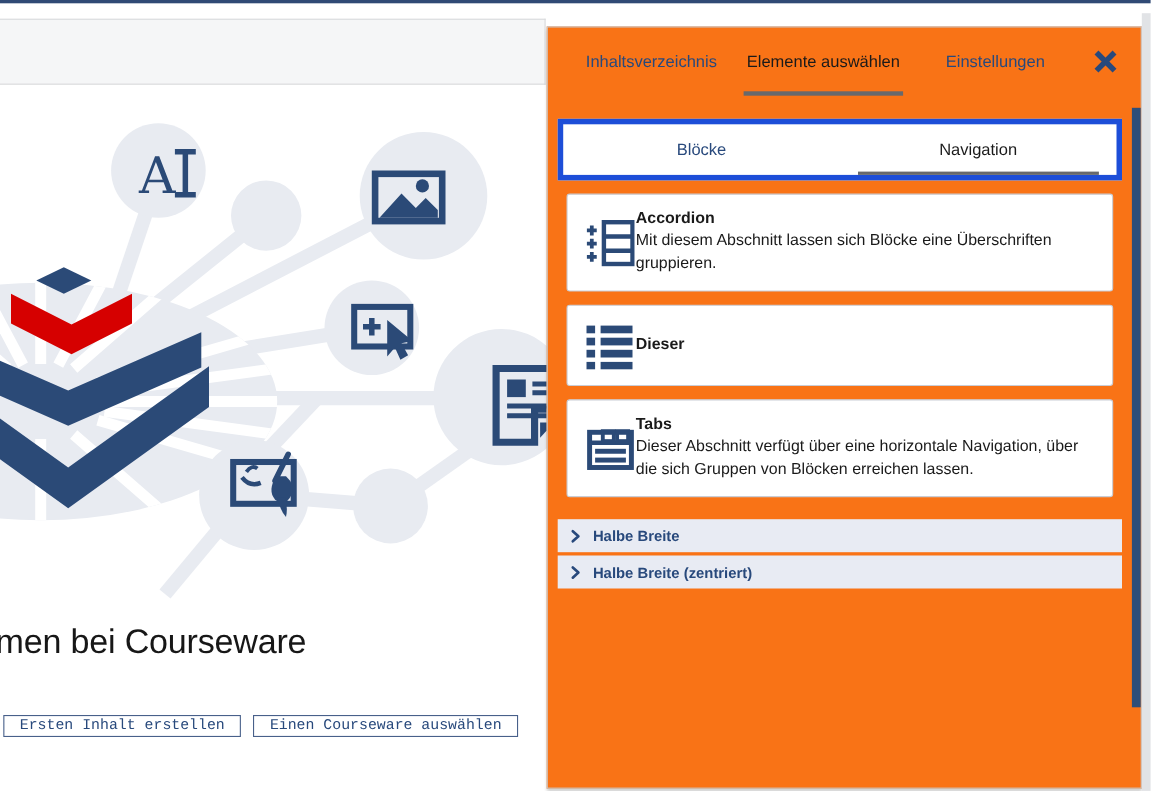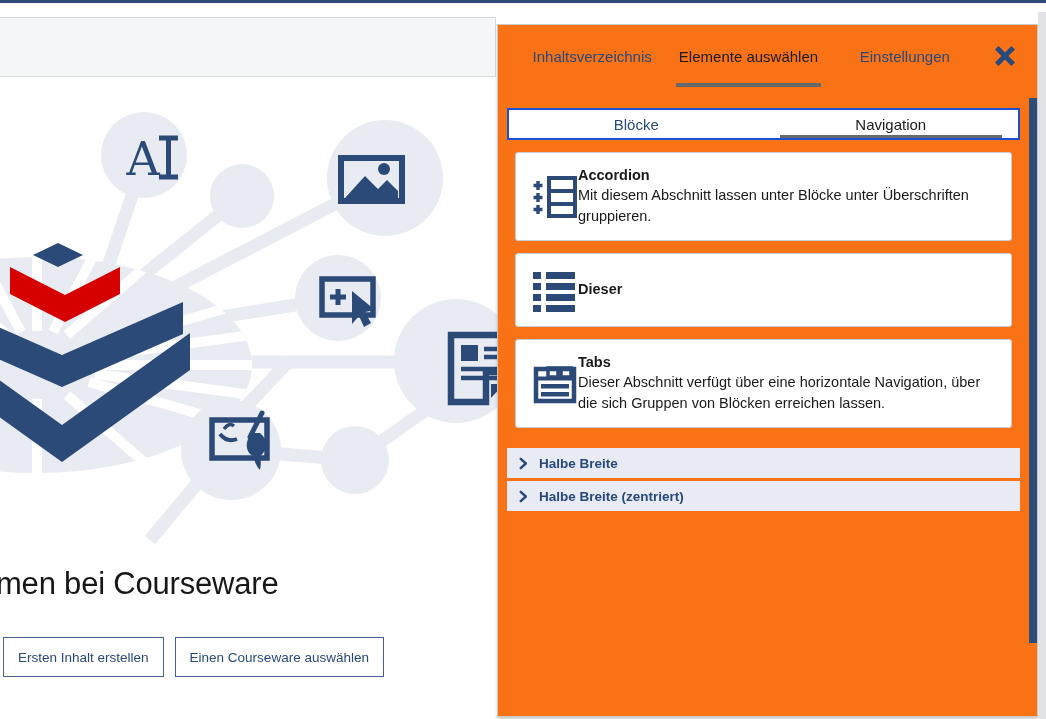--- a/index.html
+++ b/index.html
@@ -5,37 +5,37 @@
   * { margin:0; padding:0; box-sizing:border-box; }
   html,body { width:1046px; height:719px; overflow:hidden; background:#fff;
     font-family:"Liberation Sans", sans-serif; }
   .topline { position:absolute; left:0; top:0; width:1046px; height:3px; background:#304a75; }
   .toolbar-strip { position:absolute; left:0; top:17px; width:496px; height:60px;
     background:#f5f6f7; border:1px solid #d9dadc; border-left:none; }
   .artwork { position:absolute; left:0; top:0; width:497px; height:719px; pointer-events:none; }
   .main-title { position:absolute; left:-4px; top:566px; font-size:31px; font-weight:500;
     color:#171717; letter-spacing:-0.2px; white-space:nowrap; }
   .cta-row { position:absolute; left:3px; top:637px; display:flex; gap:11px; }
-  .cta-btn { height:40px; padding:0 14px; background:#fff; border:1px solid #48608a;
-    color:#28497c; font-size:13.5px; font-family:Liberation Sans, sans-serif; cursor:pointer;
-    display:inline-flex; align-items:center; border-radius:0; }
+  .cta-btn { height:20px; padding:0 14px; background:#fff; border:1px solid #48608a;
+    color:#28497c; font-size:13.5px; font-family:Liberation Mono, monospace; cursor:pointer;
+    display:inline-flex; align-items:center; border-radius:0;margin-top:13px; }
   .right-strip { position:absolute; left:1038px; top:12px; width:8px; height:707px; background:#e1e3e6; }
 
   .panel { position:absolute; left:497px; top:12px; width:541px; height:693px; background:#f97316;
     border:1px solid #c8c9cb; box-shadow:0 3px 3px rgba(0,0,0,.18);margin-top:12px; }
   .panel-tabs { display:flex; height:62px; align-items:stretch; padding:0 10px 0 16px; }
   .ptab { flex:1; display:flex; align-items:center; justify-content:center; position:relative;
     font-size:15px; color:#28497c; cursor:pointer; }
   .ptab.active { color:#1a1a1a; }
   .ptab.active::after { content:""; position:absolute; left:6px; right:6px; bottom:0;
     height:4px; background:#68696c; }
   .close-btn { width:44px; display:flex; align-items:center; justify-content:center;
     background:none; border:none; cursor:pointer; }
   .panel-body { position:relative; padding:21px 17px 0 9px; }
-  .subtabs { display:flex; height:32px; border:2px solid #1d4ed8; background:#fff; }
+  .subtabs { display:flex; height:56px; border:5px solid #1d4ed8; background:#fff; }
   .stab { flex:1; position:relative; display:flex; align-items:center; justify-content:center;
     font-size:15px; color:#28497c; cursor:pointer; }
   .stab.active { color:#1a1a1a; }
   .stab.active::after { content:""; position:absolute; left:16px; right:16px; bottom:0;
     height:3px; background:#68696c; }
   .acc-header { height:30px; background:#e8ebf3; display:flex; align-items:center;
     padding:0 10px; gap:9px; cursor:pointer; margin-top:1px; }
   .acc-header .acc-label { color:#28497c; font-weight:bold; font-size:13.5px; }
   .acc-header.half { margin-top:3px;text-align:right; }
   .acc-header.first-half { margin-top:20px; }
@@ -168,21 +168,21 @@
     <div class="card">
       <div class="card-icon">
         <svg width="44" height="44" viewBox="0 0 44 44">
           <rect x="16" y="3" width="26" height="38" fill="none" stroke="#2b4a77" stroke-width="4"></rect>
           <path d="M16,16 h26 M16,29 h26" stroke="#2b4a77" stroke-width="4"></path>
           <path d="M5,6 v9 M0.5,10.5 h9 M5,18 v9 M0.5,22.5 h9 M5,30 v9 M0.5,34.5 h9" stroke="#2b4a77" stroke-width="3.4"></path>
         </svg>
       </div>
       <div class="card-text">
         <div class="card-title">Accordion</div>
-        <div class="card-desc">Mit diesem Abschnitt lassen unter Blöcke unter Überschriften gruppieren.</div>
+        <div class="card-desc">Mit diesem Abschnitt lassen sich Blöcke eine Überschriften gruppieren.</div>
       </div>
     </div>
 
     <div class="card">
       <div class="card-icon">
         <svg width="44" height="44" viewBox="0 0 44 44" fill="#2b4a77">
           <rect x="0" y="4" width="8" height="7"></rect>
             <rect x="13" y="4" width="29" height="7"></rect>
           <rect x="0" y="15" width="8" height="7"></rect>
             <rect x="13" y="15" width="29" height="7"></rect>

